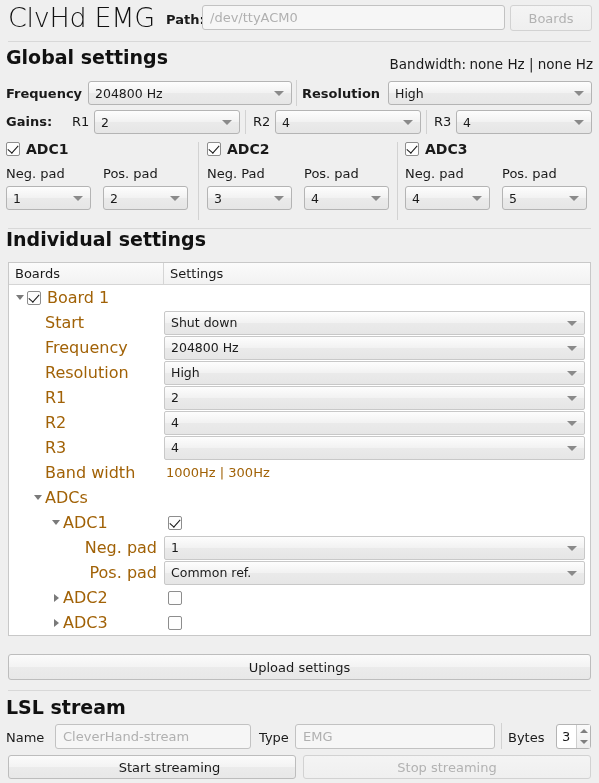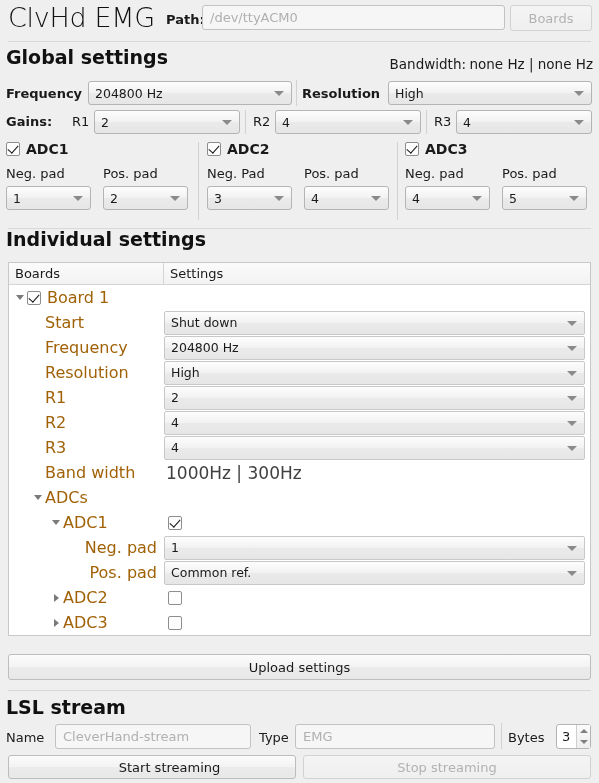--- a/index.html
+++ b/index.html
@@ -157,21 +157,21 @@
     border-left: 4.5px solid transparent; border-right: 4.5px solid transparent;
     border-top: 5px solid #7a7a7a;
   }
   .twisty.closed::after {
     content: ""; width: 0; height: 0;
     border-top: 4.5px solid transparent; border-bottom: 4.5px solid transparent;
     border-left: 5px solid #7a7a7a;
   }
   .rowlabel { font-size: 16px; color: #a16207; white-space: nowrap; }
   .rowlabel.right { flex: 1; text-align: right; padding-right: 7px; }
-  .plain-val { font-size: 17px; color: #404040; padding-left: 2px; }
+  .plain-val { font-size: 13px; color: #a16207; padding-left: 2px; }
 
   .upload-btn { position: absolute; left: 8px; top: 654px; width: 583px; height: 26px; }
 
   
   .lsl-name-label { position: absolute; left: 6px; top: 730px; }
   .lsl-name-input { position: absolute; left: 55px; top: 724px; width: 196px; }
   .lsl-type-label { position: absolute; left: 259px; top: 730px; }
   .lsl-type-input { position: absolute; left: 295px; top: 724px; width: 200px; }
   .bytes-label { position: absolute; left: 508px; top: 730px; }
   .spin {

